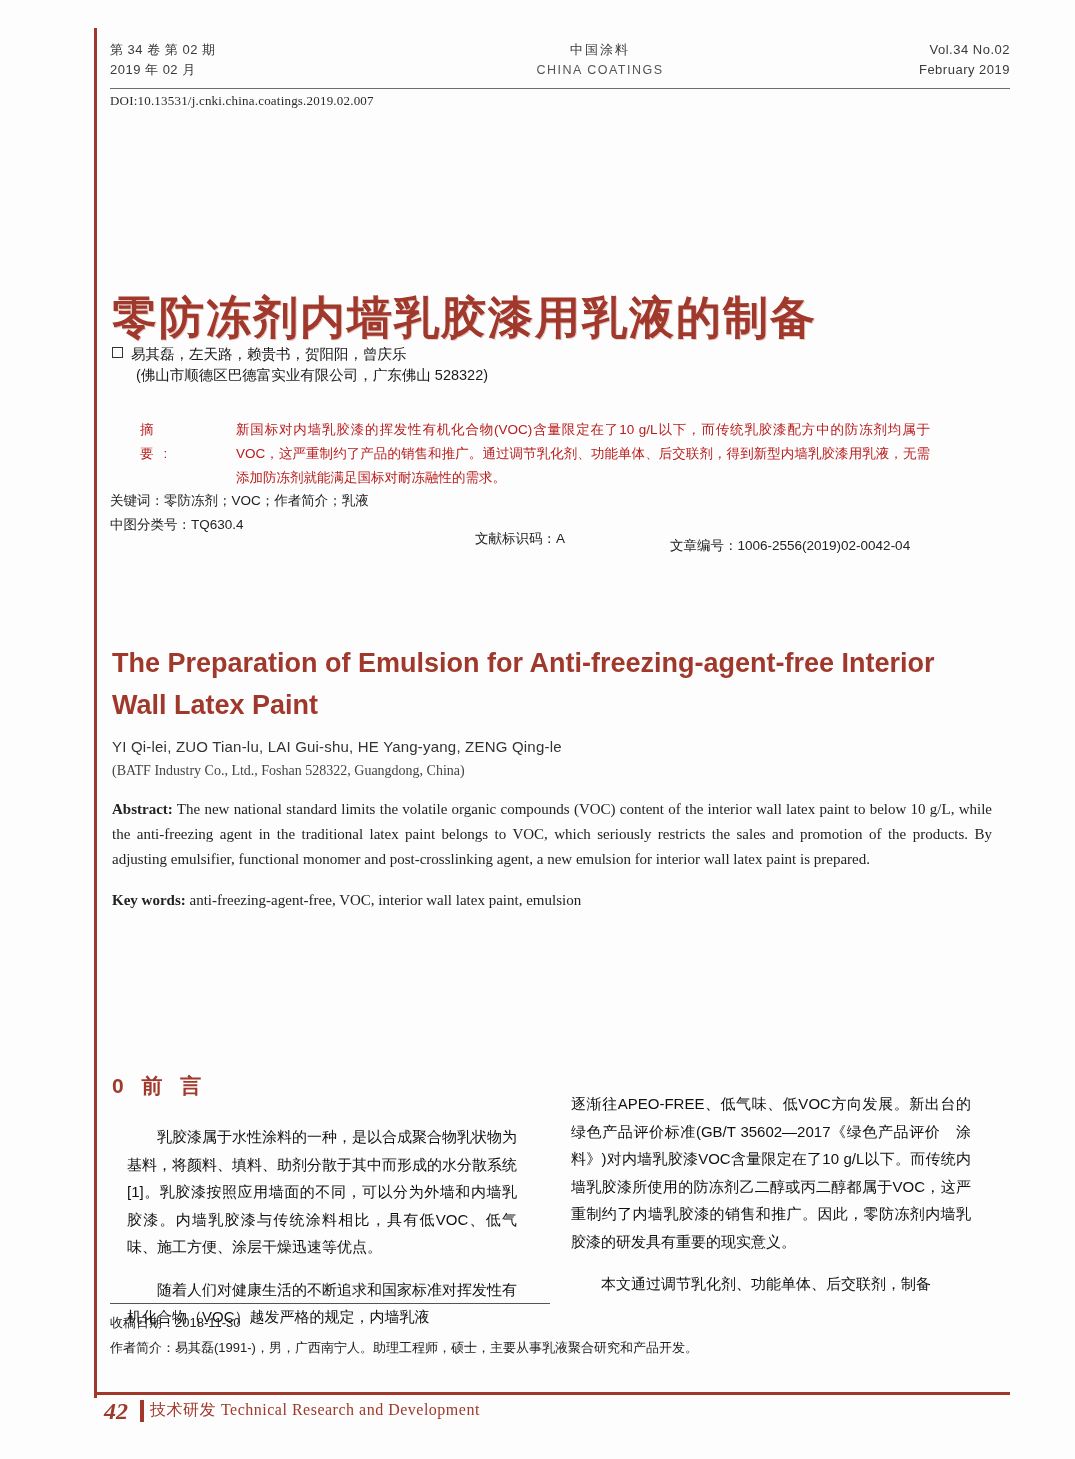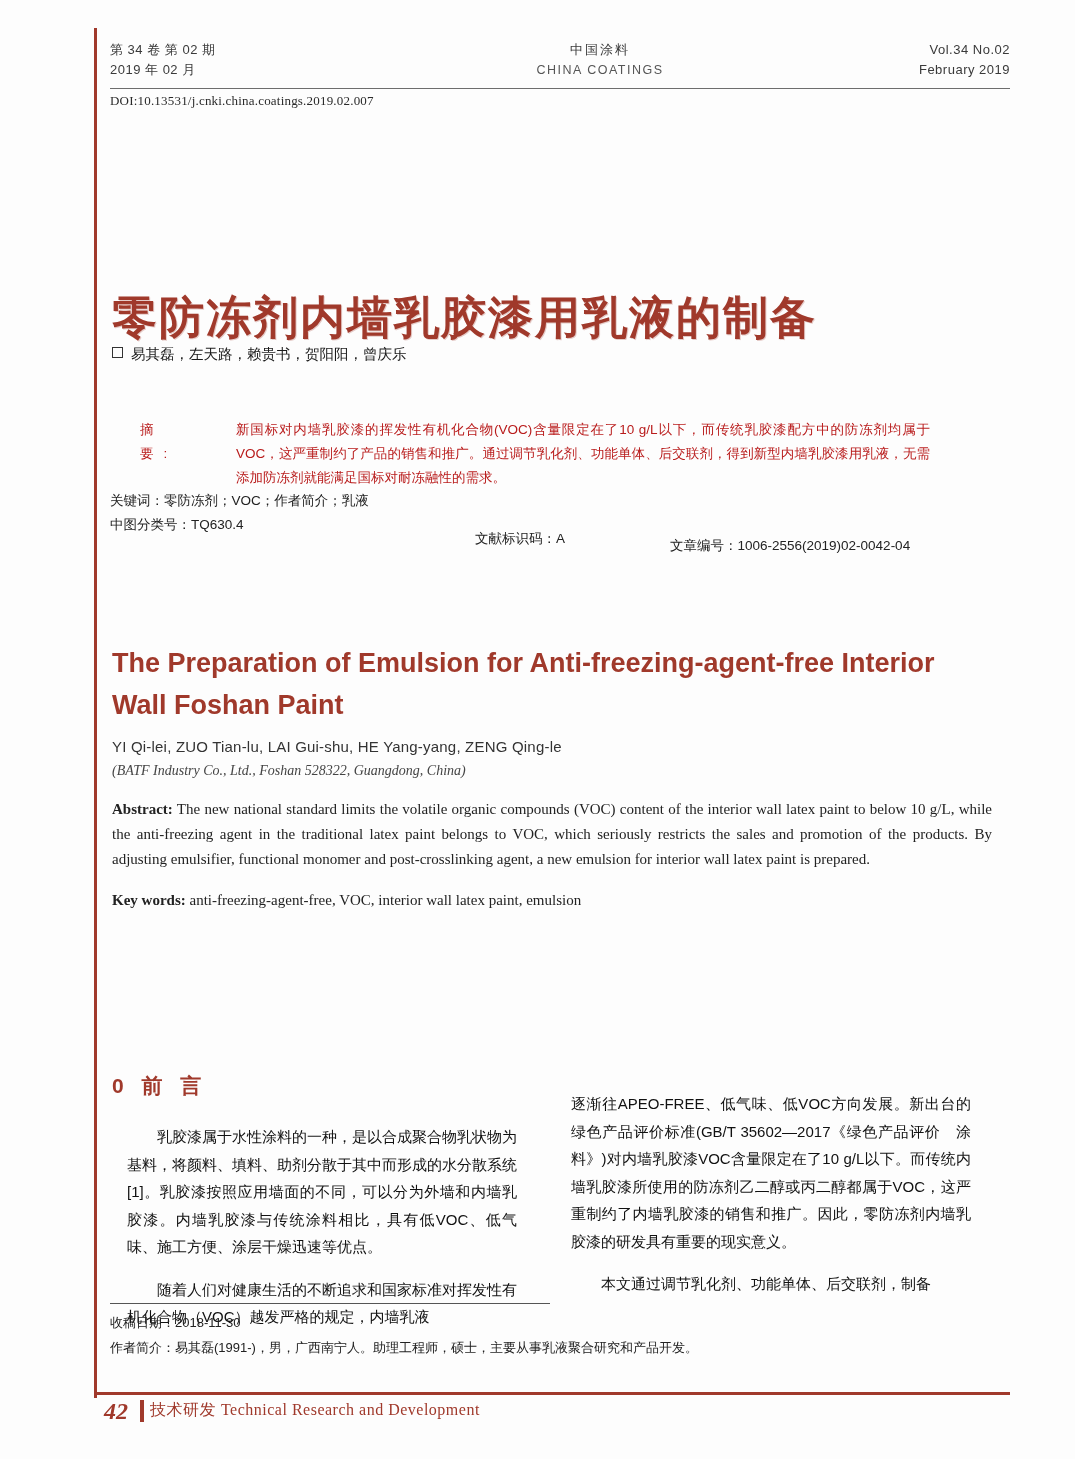--- a/index.html
+++ b/index.html
@@ -174,21 +174,20 @@
     top: 738px;
     font-size: 15px;
     color: #333;
     letter-spacing: 0.2px;
   }
   .affil-en {
     position: absolute;
     left: 112px;
     top: 763px;
     font-size: 14px;
-    font-style: italic;
     font-family: "Liberation Serif", serif;
     color: #444;
   }
   .abstract-en {
     position: absolute;
     left: 112px;
     top: 797px;
     width: 880px;
     font-family: "Liberation Serif", serif;
     font-size: 15px;
@@ -316,33 +315,34 @@
       <div>February  2019</div>
     </div>
   </div>
   <div class="header-rule"></div>
   <div class="doi">DOI:10.13531/j.cnki.china.coatings.2019.02.007</div>
 
   <div class="cn-title">零防冻剂内墙乳胶漆用乳液的制备</div>
   <div class="authors-cn">
     <span class="sq"></span><span>易其磊，左天路，赖贵书，贺阳阳，曾庆乐</span>
   </div>
+  <div class="affil-cn">(佛山市顺德区巴德富实业有限公司，广东佛山    528322)</div>
 
   <div class="abstract-cn">
     <div class="lbl">摘 要:</div>
     <div class="body">新国标对内墙乳胶漆的挥发性有机化合物(VOC)含量限定在了10 g/L以下，而传统乳胶漆配方中的防冻剂均属于VOC，这严重制约了产品的销售和推广。通过调节乳化剂、功能单体、后交联剂，得到新型内墙乳胶漆用乳液，无需添加防冻剂就能满足国标对耐冻融性的需求。</div>
   </div>
   <div class="keywords-cn">关键词：零防冻剂；VOC；作者简介；乳液</div>
   <div class="clc-row">
     <span class="c1">中图分类号：TQ630.4</span>
     <span class="c2">文献标识码：A</span>
     <span class="c3">文章编号：1006-2556(2019)02-0042-04</span>
   </div>
 
-  <div class="en-title">The Preparation of Emulsion for Anti-freezing-agent-free Interior Wall Foshan Paint</div>
+  <div class="en-title">The Preparation of Emulsion for Anti-freezing-agent-free Interior Wall Latex Paint</div>
   <div class="authors-en">YI Qi-lei, ZUO Tian-lu, LAI Gui-shu, HE Yang-yang, ZENG Qing-le</div>
   <div class="affil-en">(BATF Industry Co., Ltd., Foshan 528322, Guangdong, China)</div>
   <div class="abstract-en"><b>Abstract:</b><span> The new national standard limits the volatile organic compounds (VOC) content of the interior wall latex paint to below 10 g/L, while the anti-freezing agent in the traditional latex paint belongs to VOC, which seriously restricts the sales and promotion of the products. By adjusting emulsifier, functional monomer and post-crosslinking agent, a new emulsion for interior wall latex paint is prepared.</span></div>
   <div class="keywords-en"><b>Key words:</b><span> anti-freezing-agent-free, VOC, interior wall latex paint, emulsion</span></div>
 
   <div class="sec-heading">0  前  言</div>
 
   <div class="col col-left">
     <p>乳胶漆属于水性涂料的一种，是以合成聚合物乳状物为基料，将颜料、填料、助剂分散于其中而形成的水分散系统[1]。乳胶漆按照应用墙面的不同，可以分为外墙和内墙乳胶漆。内墙乳胶漆与传统涂料相比，具有低VOC、低气味、施工方便、涂层干燥迅速等优点。</p>
     <p>随着人们对健康生活的不断追求和国家标准对挥发性有机化合物（VOC）越发严格的规定，内墙乳液</p>

